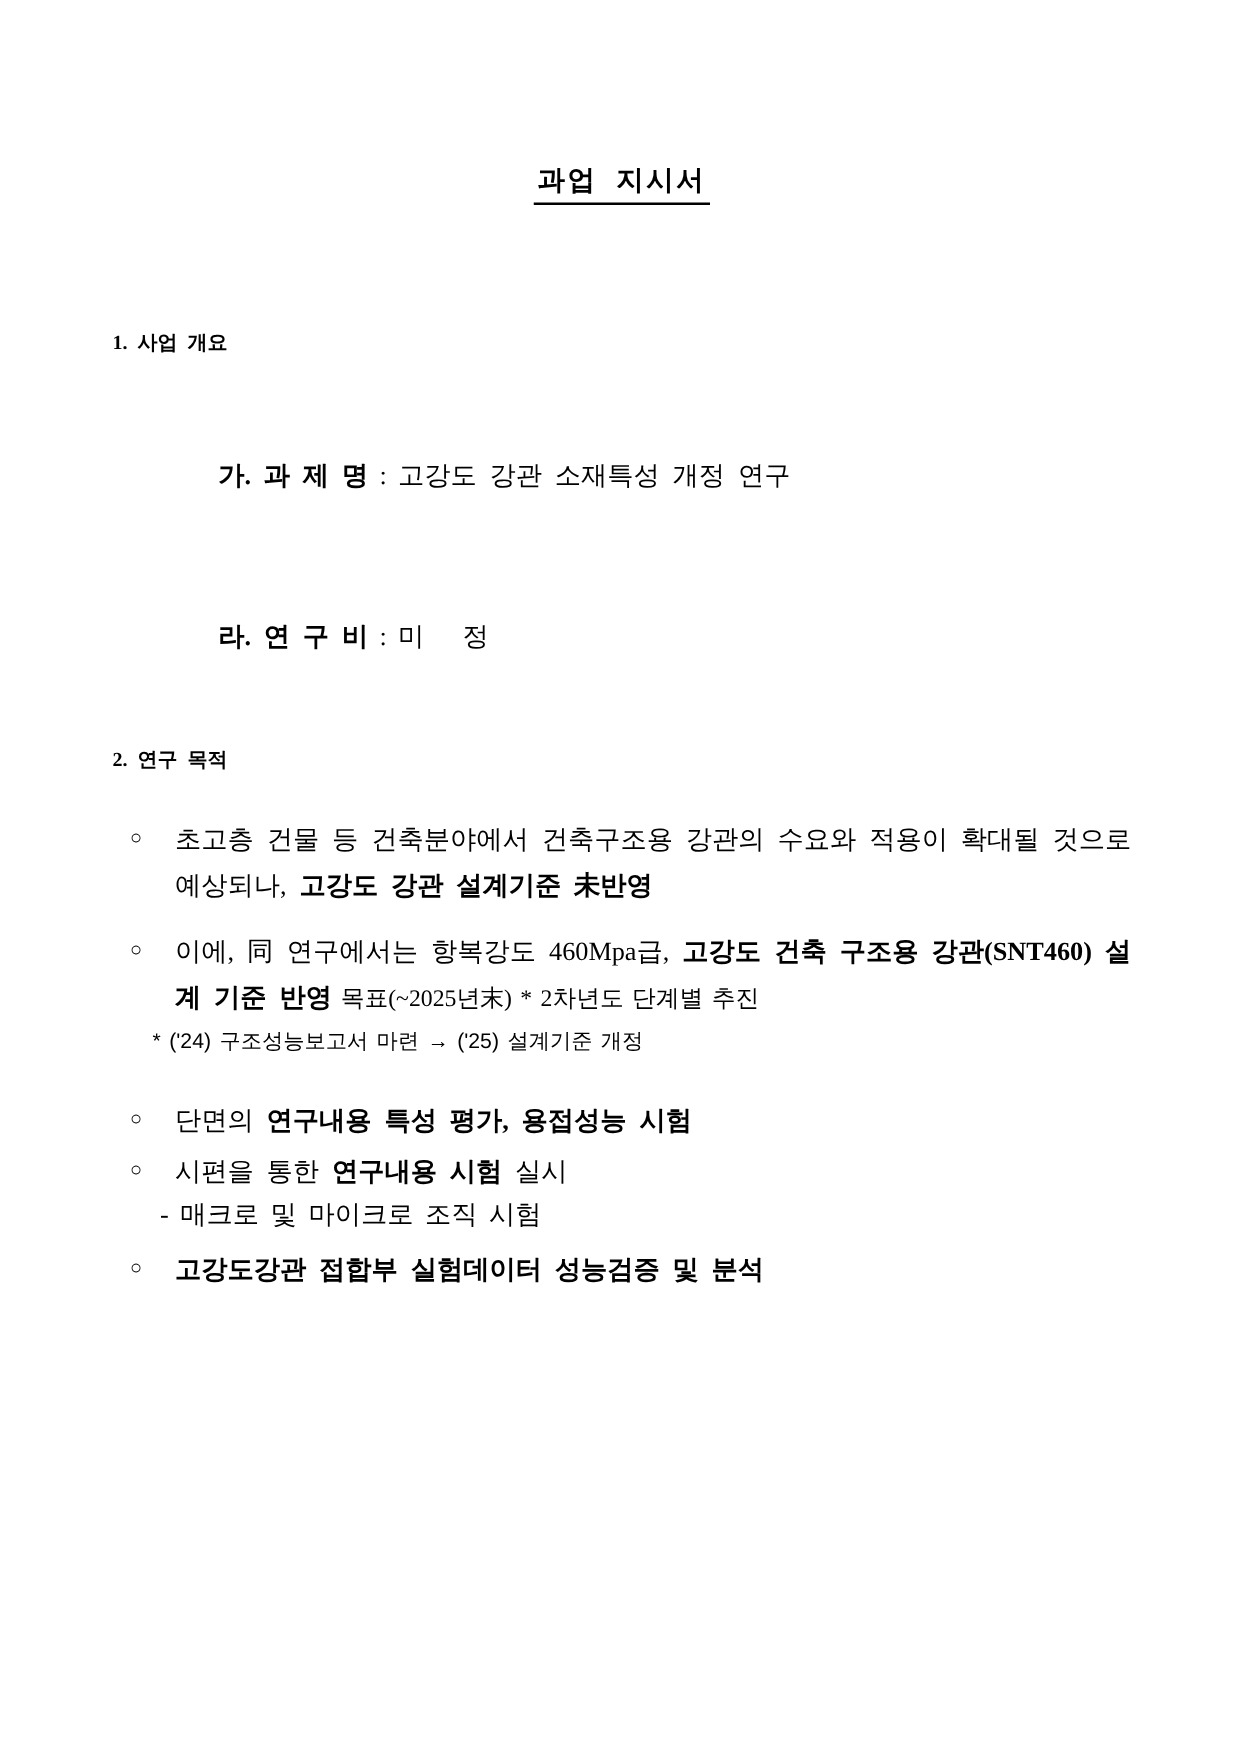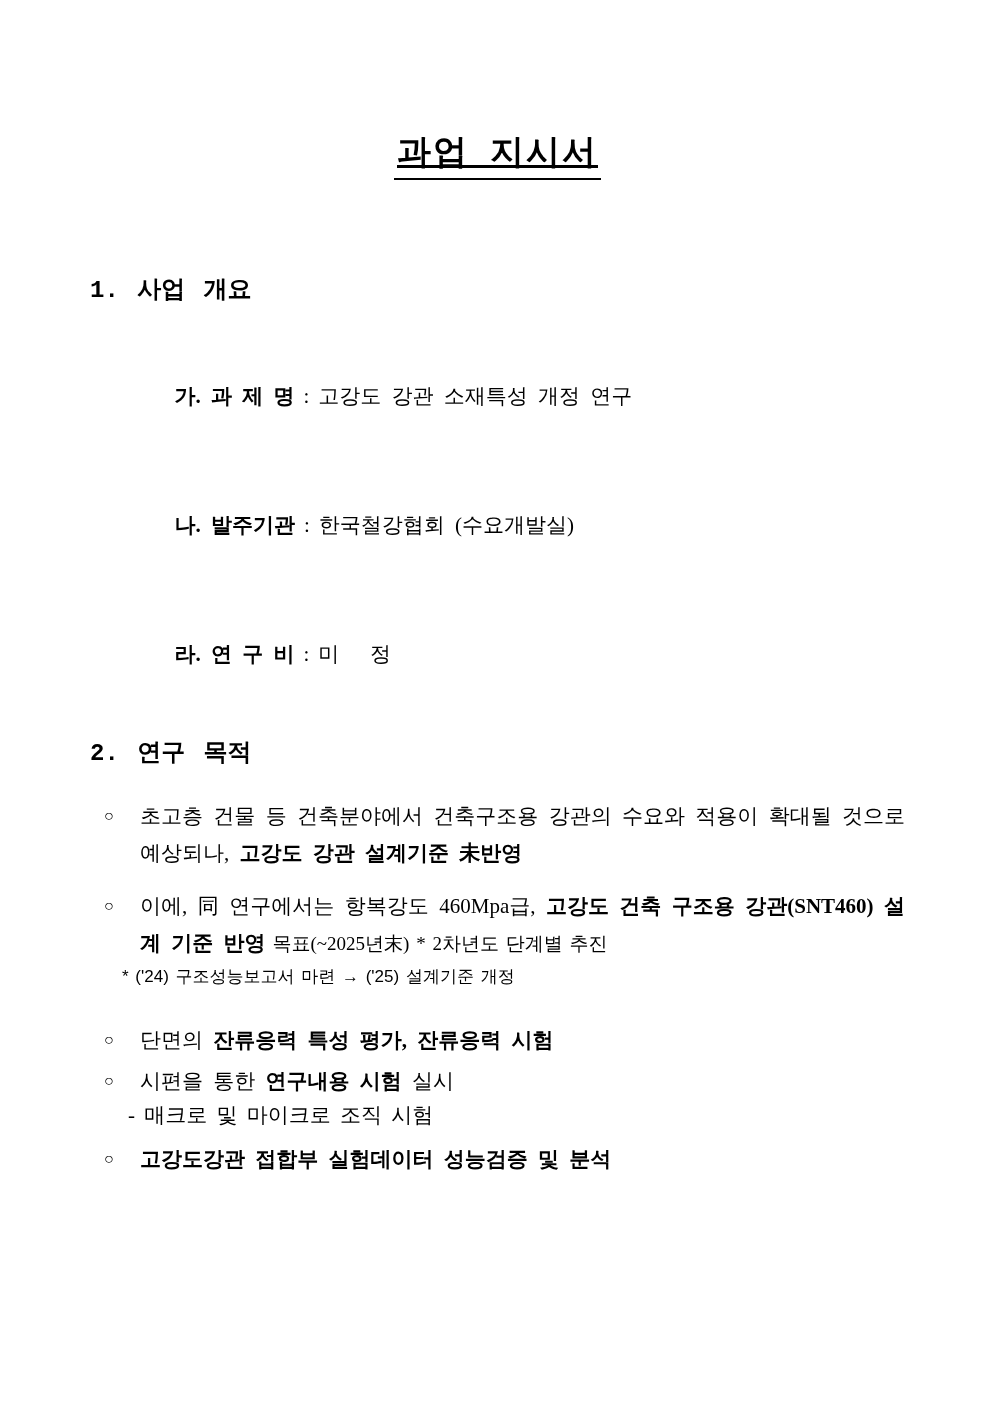--- a/index.html
+++ b/index.html
@@ -20,36 +20,34 @@
     padding: 0 87px 0 90px;
   }
 
   
   .title-wrap {
     margin-top: 129px;
     text-align: center;
   }
   .doc-title {
     display: inline-block;
-    font-size: 34px;
+    font-size: 22px;
     font-weight: bold;
     letter-spacing: 2px;
     white-space: pre;
     border-bottom: 2px solid #000;
     padding: 0 3px 3px 3px;
-    text-decoration: underline;
   }
 
   
   .sec-heading {
-    font-size: 24px;
+    font-size: 16px;
     font-weight: bold;
     line-height: 28px;
     word-spacing: 4px;
-    font-family: Liberation Mono, monospace;
   }
   #h1 { margin-top: 97px; }
   #h2 { margin-top: 45px; }
   #h3 { margin-top: 38px; }
 
   
   .field {
     margin-left: 23px;
     font-size: 21px;
     line-height: 27px;
@@ -117,23 +115,20 @@
     <div class="title-wrap">
       <span class="doc-title">과업  지시서</span>
     </div>
 
     <div class="sec-heading" id="h1">1. 사업 개요</div>
 
     <div class="field" id="f1">
       <span class="flabel">가. 과 제 명</span><span class="fsep">:</span><span class="fvalue">고강도 강관 소재특성 개정 연구</span>
     </div>
 
-    <div class="field">
-      <span class="flabel">나. 발주기관</span><span class="fsep">:</span><span class="fvalue">한국철강협회 (수요개발실)</span>
-    </div>
 
 
     <div class="field">
       <span class="flabel">라. 연 구 비</span><span class="fsep">:</span><span class="fvalue">미   정</span>
     </div>
 
     <div class="sec-heading" id="h2">2. 연구 목적</div>
 
     <div class="bullet-block" id="b2-1">
       <div class="bullet">
@@ -147,21 +142,21 @@
         <span class="marker">○</span>
         <div class="btext"><span>이에, 同 연구에서는 항복강도 460Mpa급, </span><span class="b">고강도 건축 구조용 강관(SNT460) 설계 기준 반영</span><span class="sm">목표(~2025년末) * 2차년도 단계별 추진</span></div>
       </div>
       <div class="note">* ('24) 구조성능보고서 마련 → ('25) 설계기준 개정</div>
     </div>
 
 
     <div class="bullet-block" id="b3-1">
       <div class="bullet">
         <span class="marker">○</span>
-        <div class="btext"><span>단면의 </span><span class="b">잔류응력 특성 평가, 잔류응력 시험</span></div>
+        <div class="btext"><span>단면의 </span><span class="b">연구내용 특성 평가, 용접성능 시험</span></div>
       </div>
     </div>
 
     <div class="bullet-block" id="b3-2">
       <div class="bullet">
         <span class="marker">○</span>
         <div class="btext"><span>시편을 통한 </span><span class="b">연구내용 시험</span><span> 실시</span></div>
       </div>
       <div class="sub">- 매크로 및 마이크로 조직 시험</div>
     </div>

